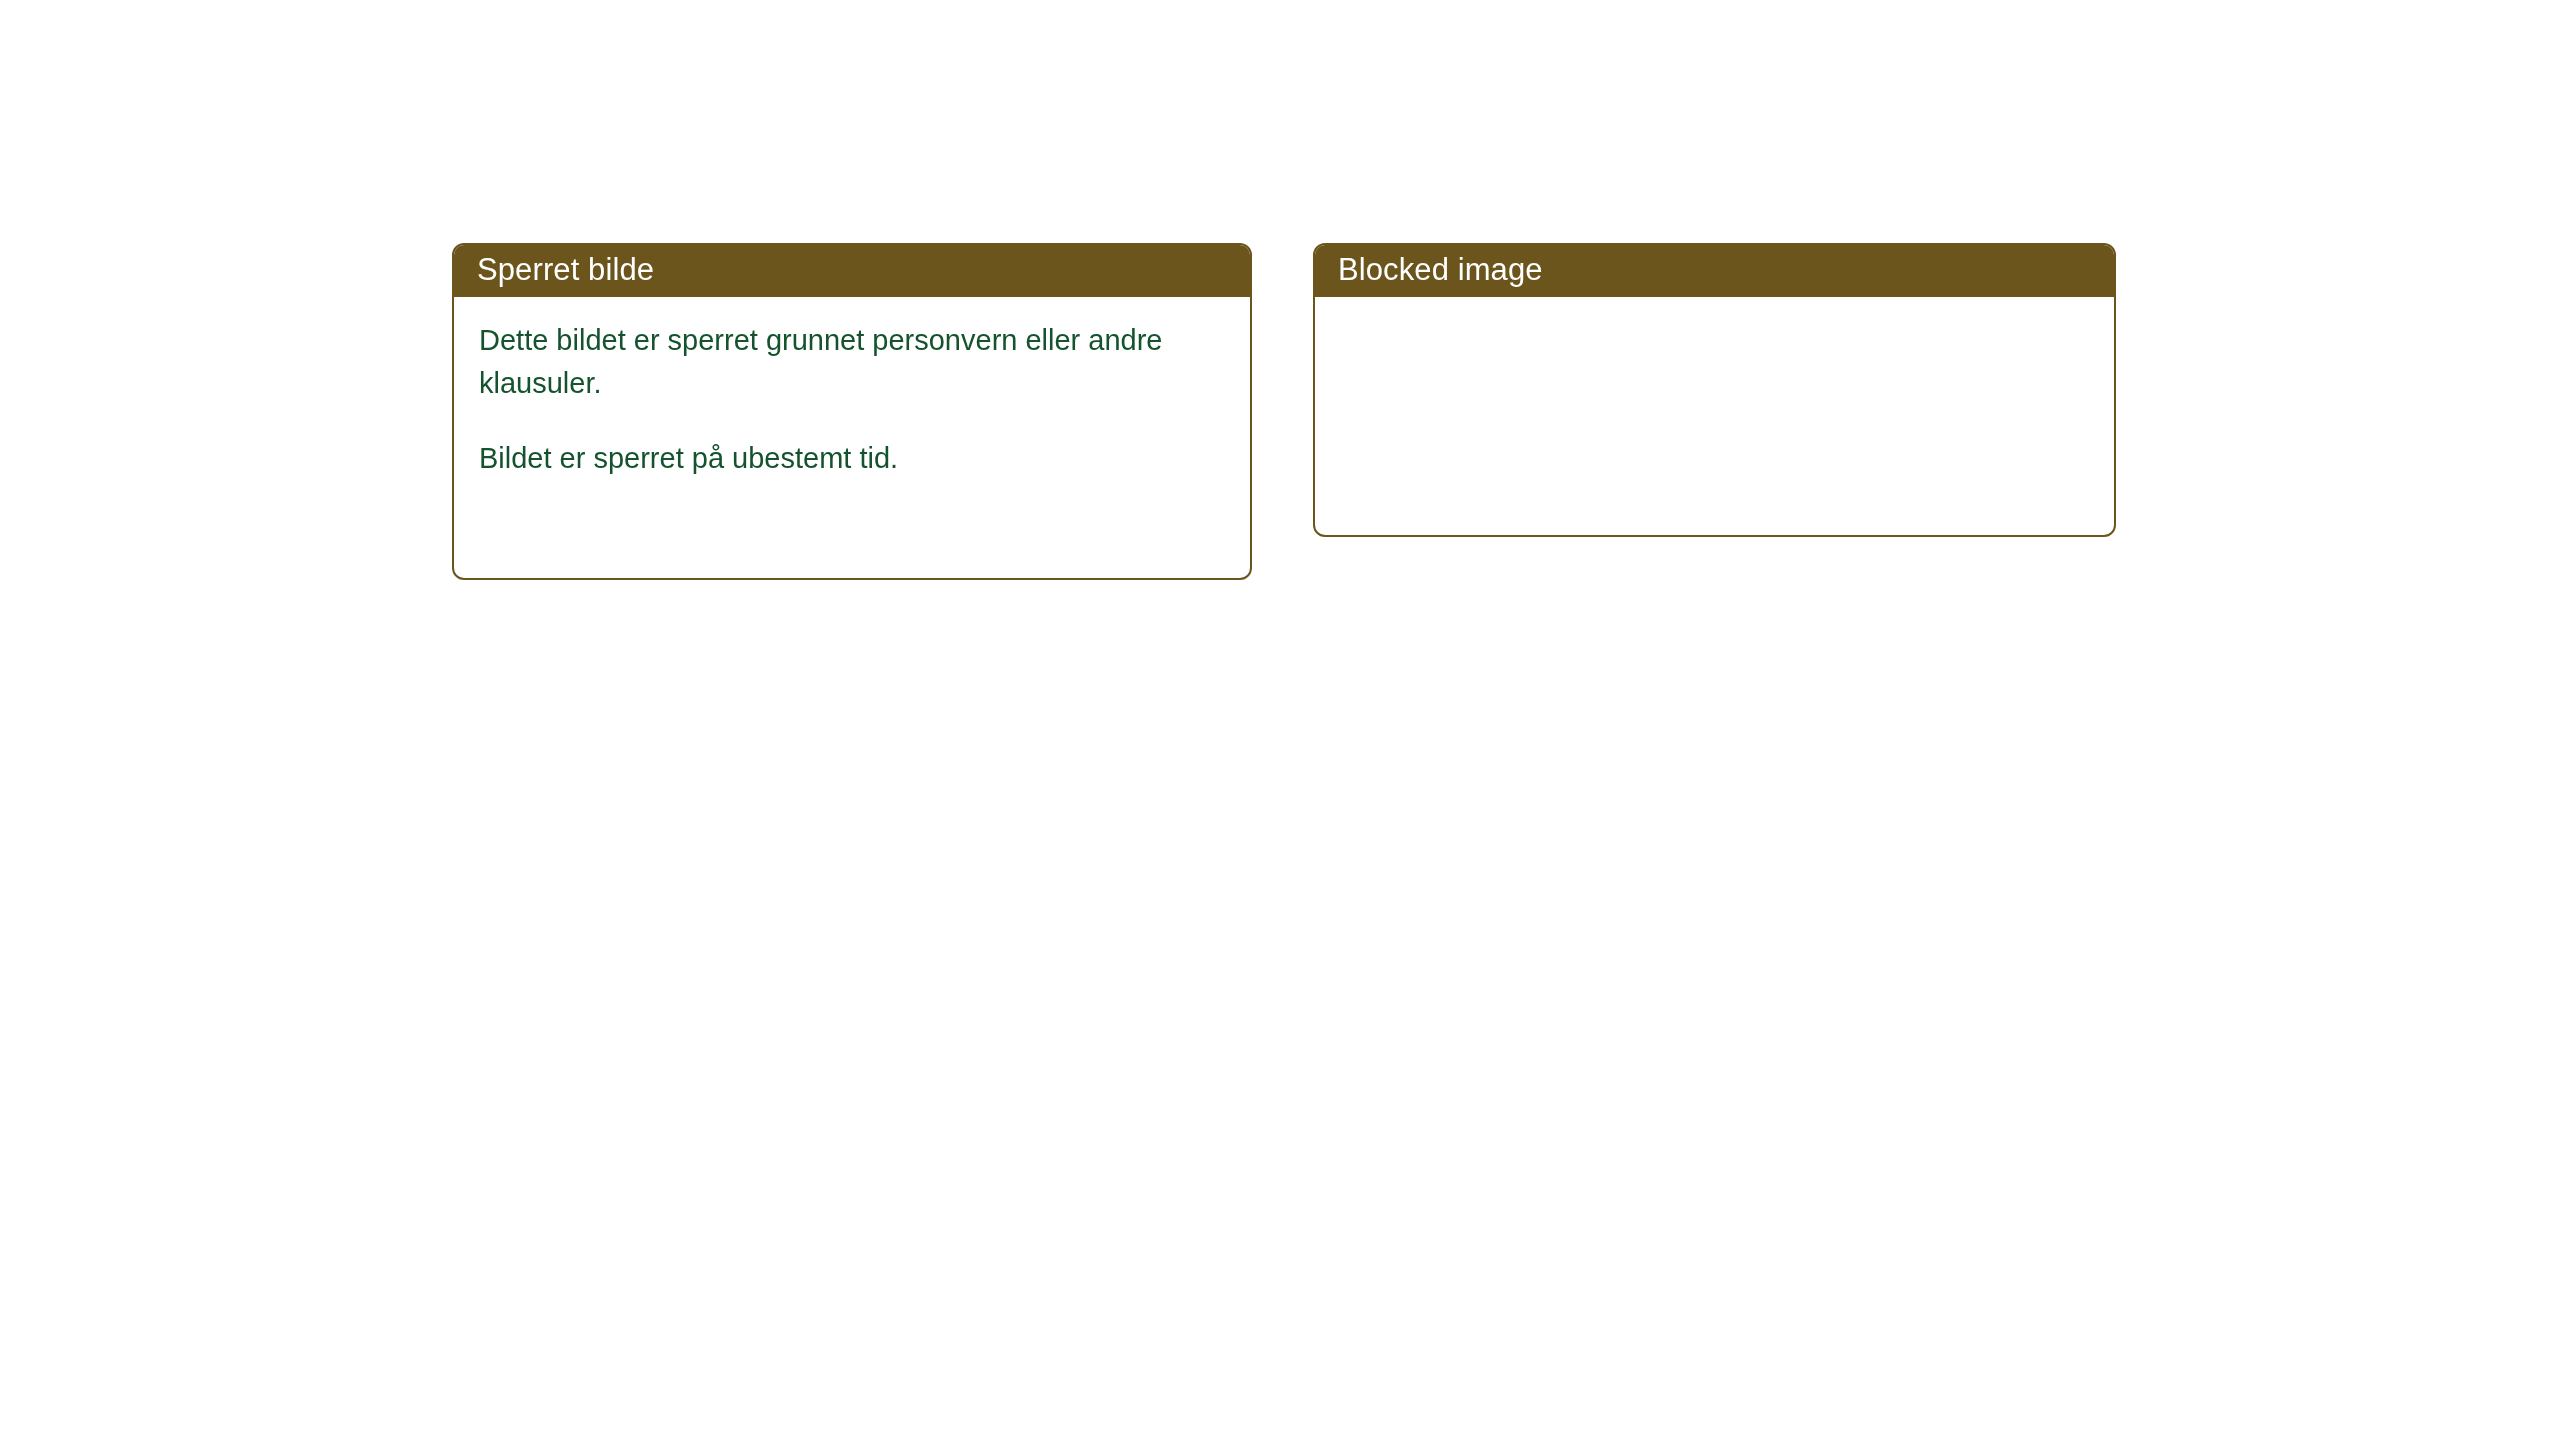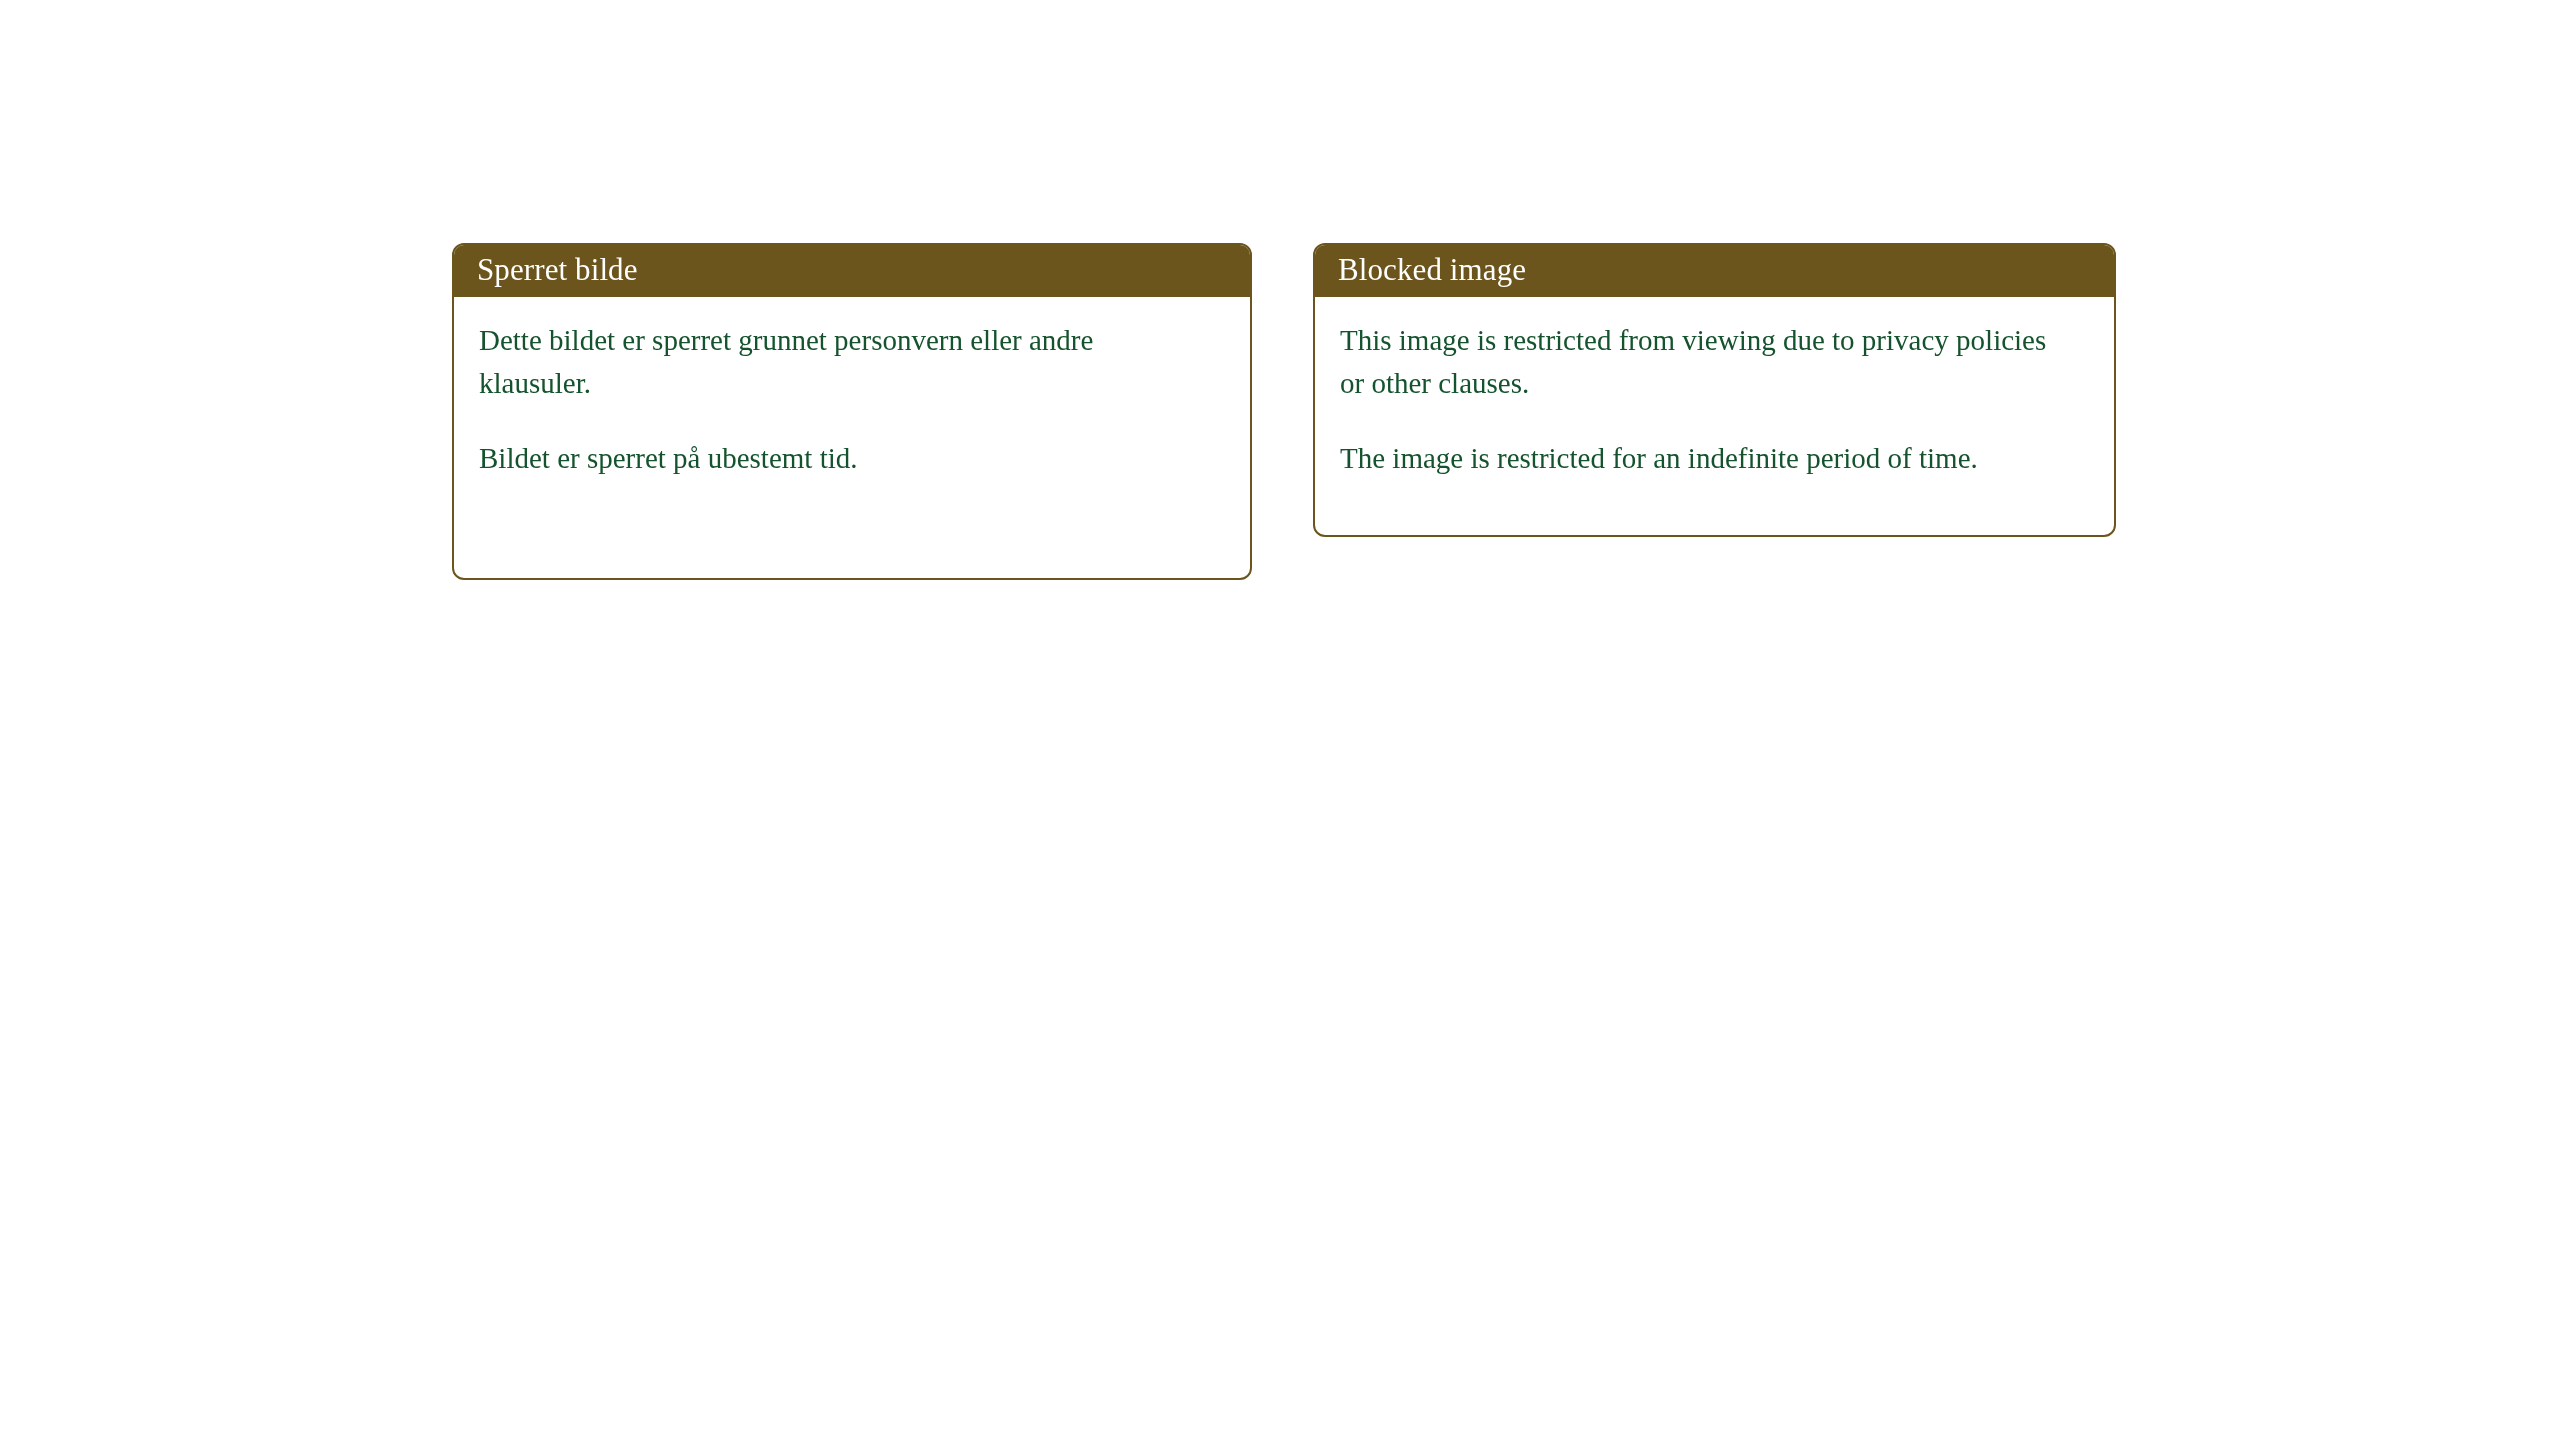--- a/index.html
+++ b/index.html
@@ -15,21 +15,20 @@
     overflow: hidden;
     position: relative;
   }
 
   #stage {
     position: absolute;
     left: 0;
     top: 0;
     width: 2560px;
     height: 1440px;
-    font-family: Liberation Serif, serif;
   }
 
   .notice-card {
     position: absolute;
     box-sizing: border-box;
     background: #ffffff;
     border: 2px solid #6b551d;
     border-radius: 12px;
     overflow: hidden;
   }
@@ -99,19 +98,15 @@
     <div class="card-body">
       <p class="card-paragraph">Dette bildet er sperret grunnet personvern eller andre klausuler.</p>
       <p class="card-paragraph">Bildet er sperret på ubestemt tid.</p>
     </div>
   </section>
 
   <section class="notice-card card-en">
     <div class="card-header">
       <span class="card-header-title">Blocked image</span>
     </div>
-    <div class="card-body">
-      <p class="card-paragraph">This image is restricted from viewing due to privacy policies or other clauses.</p>
-      <p class="card-paragraph">The image is restricted for an indefinite period of time.</p>
-    </div>
   </section>
 
 </div>
 
 </body></html>

